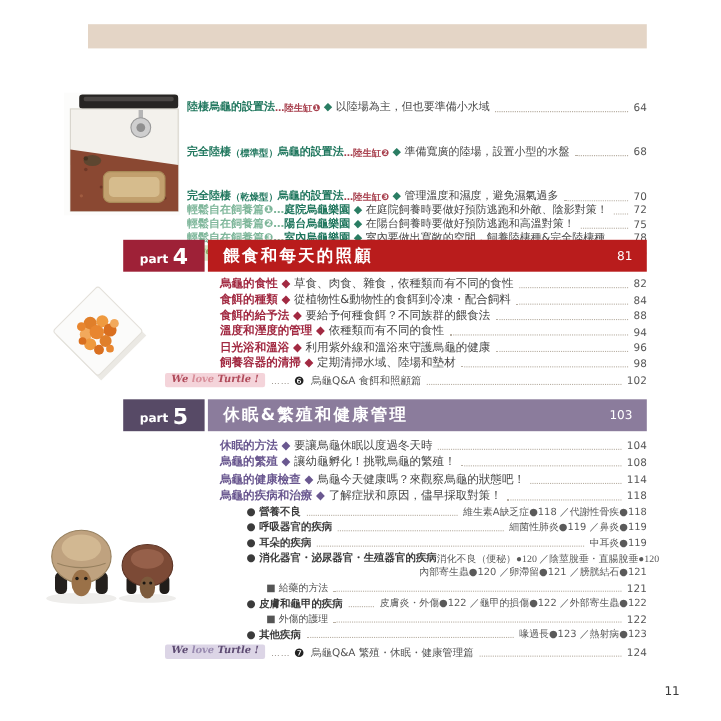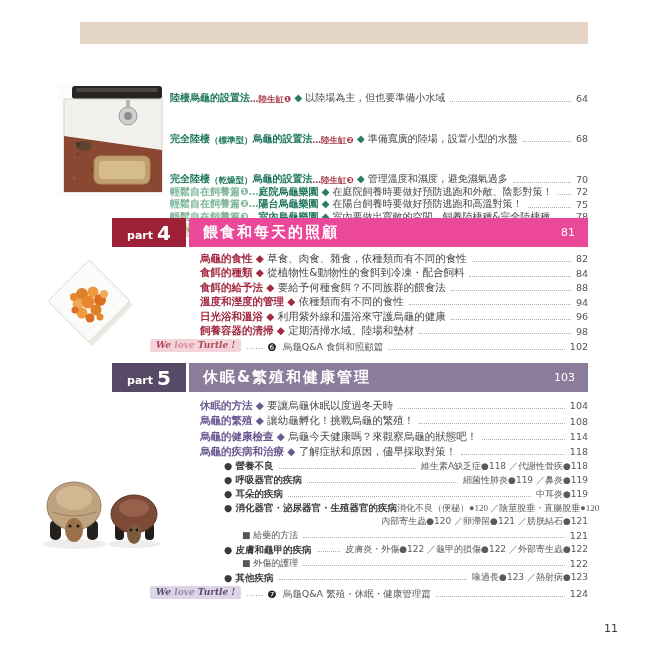--- a/index.html
+++ b/index.html
@@ -13,21 +13,21 @@
 
   
   .phead{position:absolute;left:112px;width:476px;height:35px;display:flex;}
   .pbox{width:74px;height:29px;display:flex;align-items:baseline;justify-content:center;gap:4px;color:#fff;}
   .pbox .plbl{font-size:11px;font-weight:bold;line-height:29px;}
   .pbox .pnum{font-size:20px;font-weight:bold;line-height:29px;position:relative;top:1px;}
   .pbar{flex:1;height:29px;margin-left:3px;display:flex;align-items:center;color:#fff;}
   .pbar .ptitle{font-size:15px;font-weight:bold;letter-spacing:2px;padding-left:14px;flex:1;}
   .pbar .ppage{font-size:11px;padding-right:13px;}
   .pbox4{background:#9e2137;}
-  .pbar4{background:#ec4899;}
+  .pbar4{background:#b91c1c;}
   .pbox5{background:#574a66;}
   .pbar5{background:#8b7c9c;}
 
   
   .list{position:absolute;display:flex;flex-direction:column;justify-content:space-between;}
   #list-part3{left:170px;top:92px;width:418px;height:106px;font-size:10px;}
   #list-part4{left:200px;top:252px;width:388px;height:101px;font-size:10.5px;}
   #list-part5{left:200px;top:399px;width:388px;height:201px;font-size:10.5px;}
   .row{display:flex;align-items:flex-end;white-space:nowrap;}
   .seg,.rt,.qa-label,.pg{white-space:pre;line-height:1.25;}

